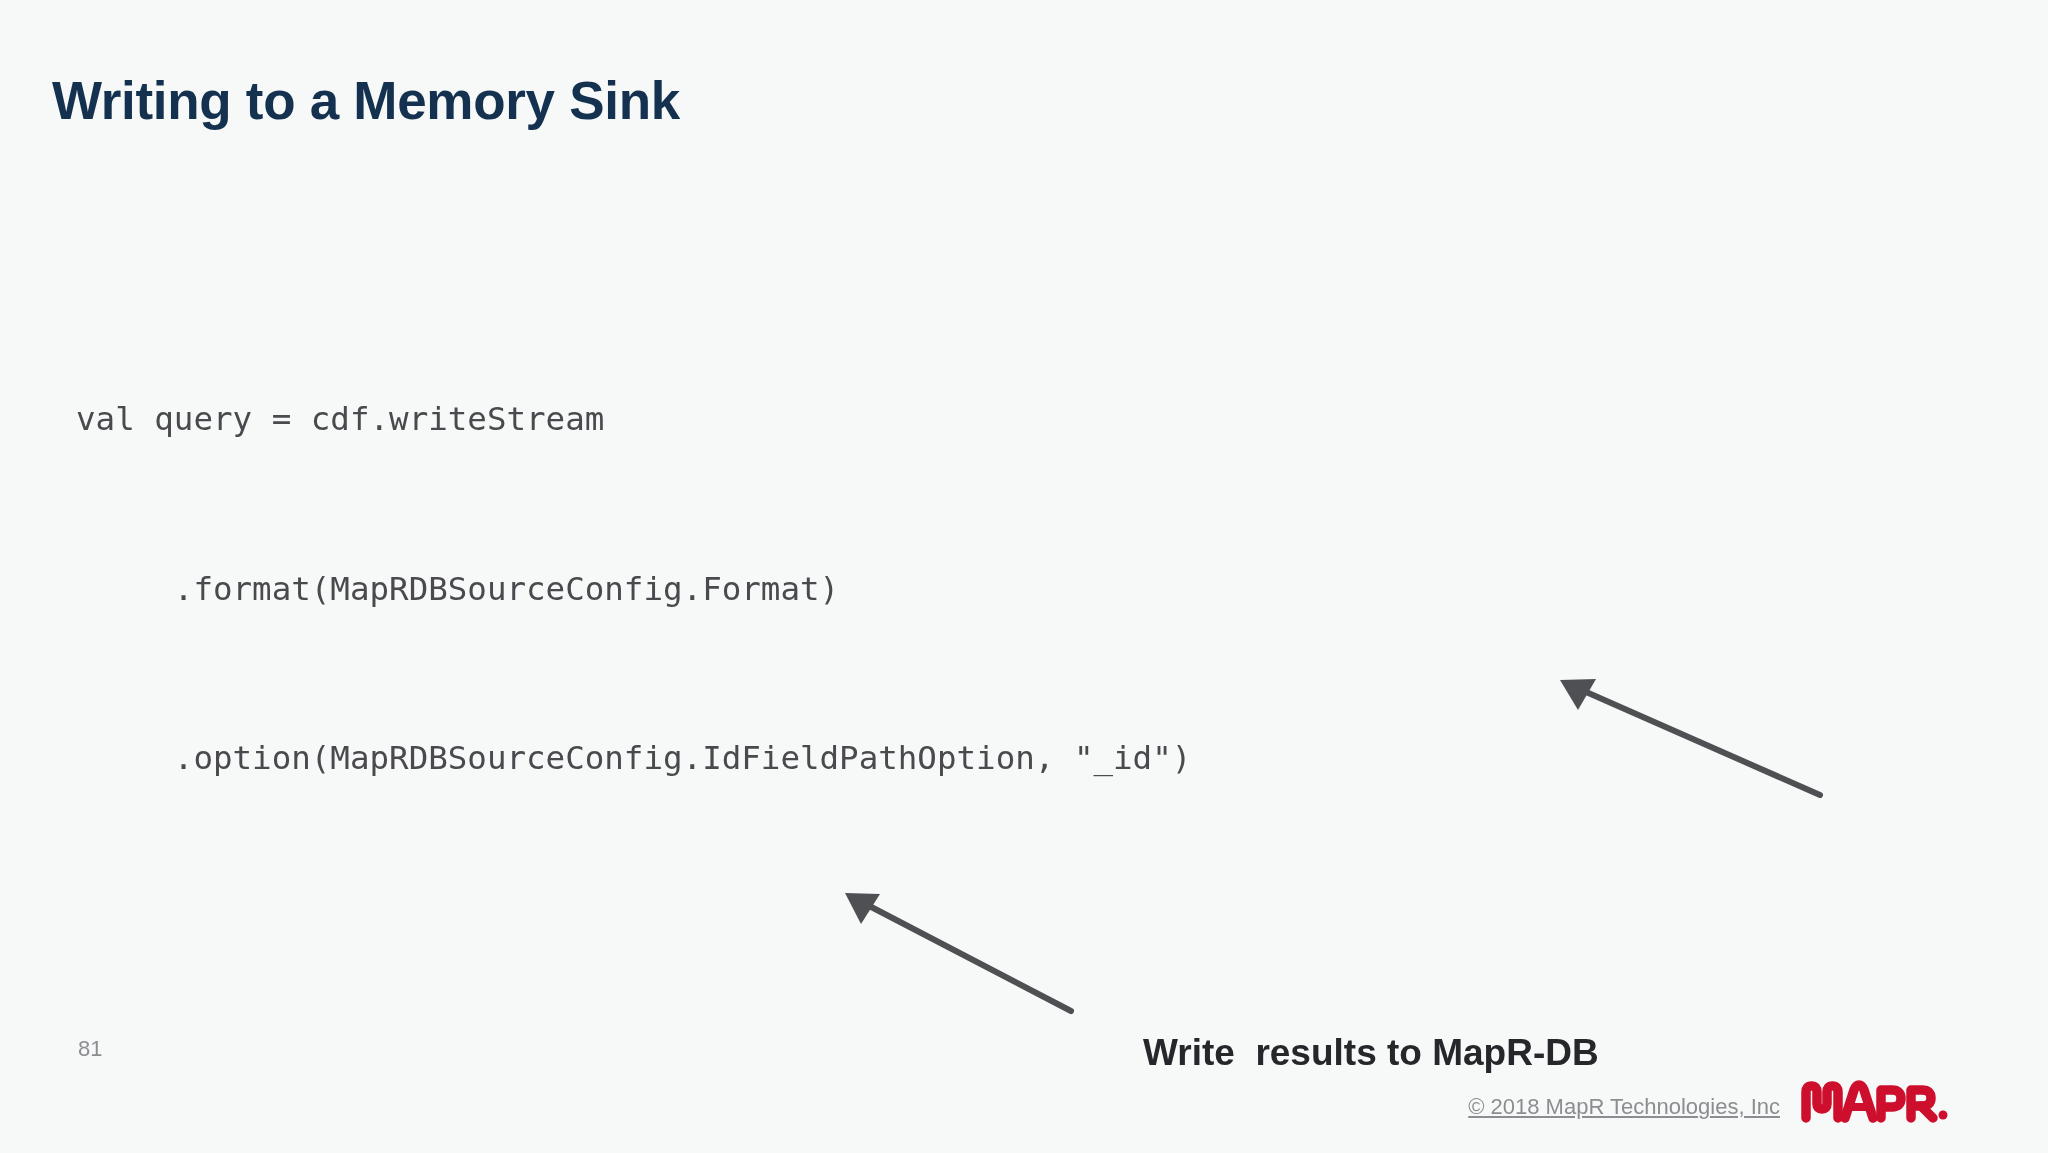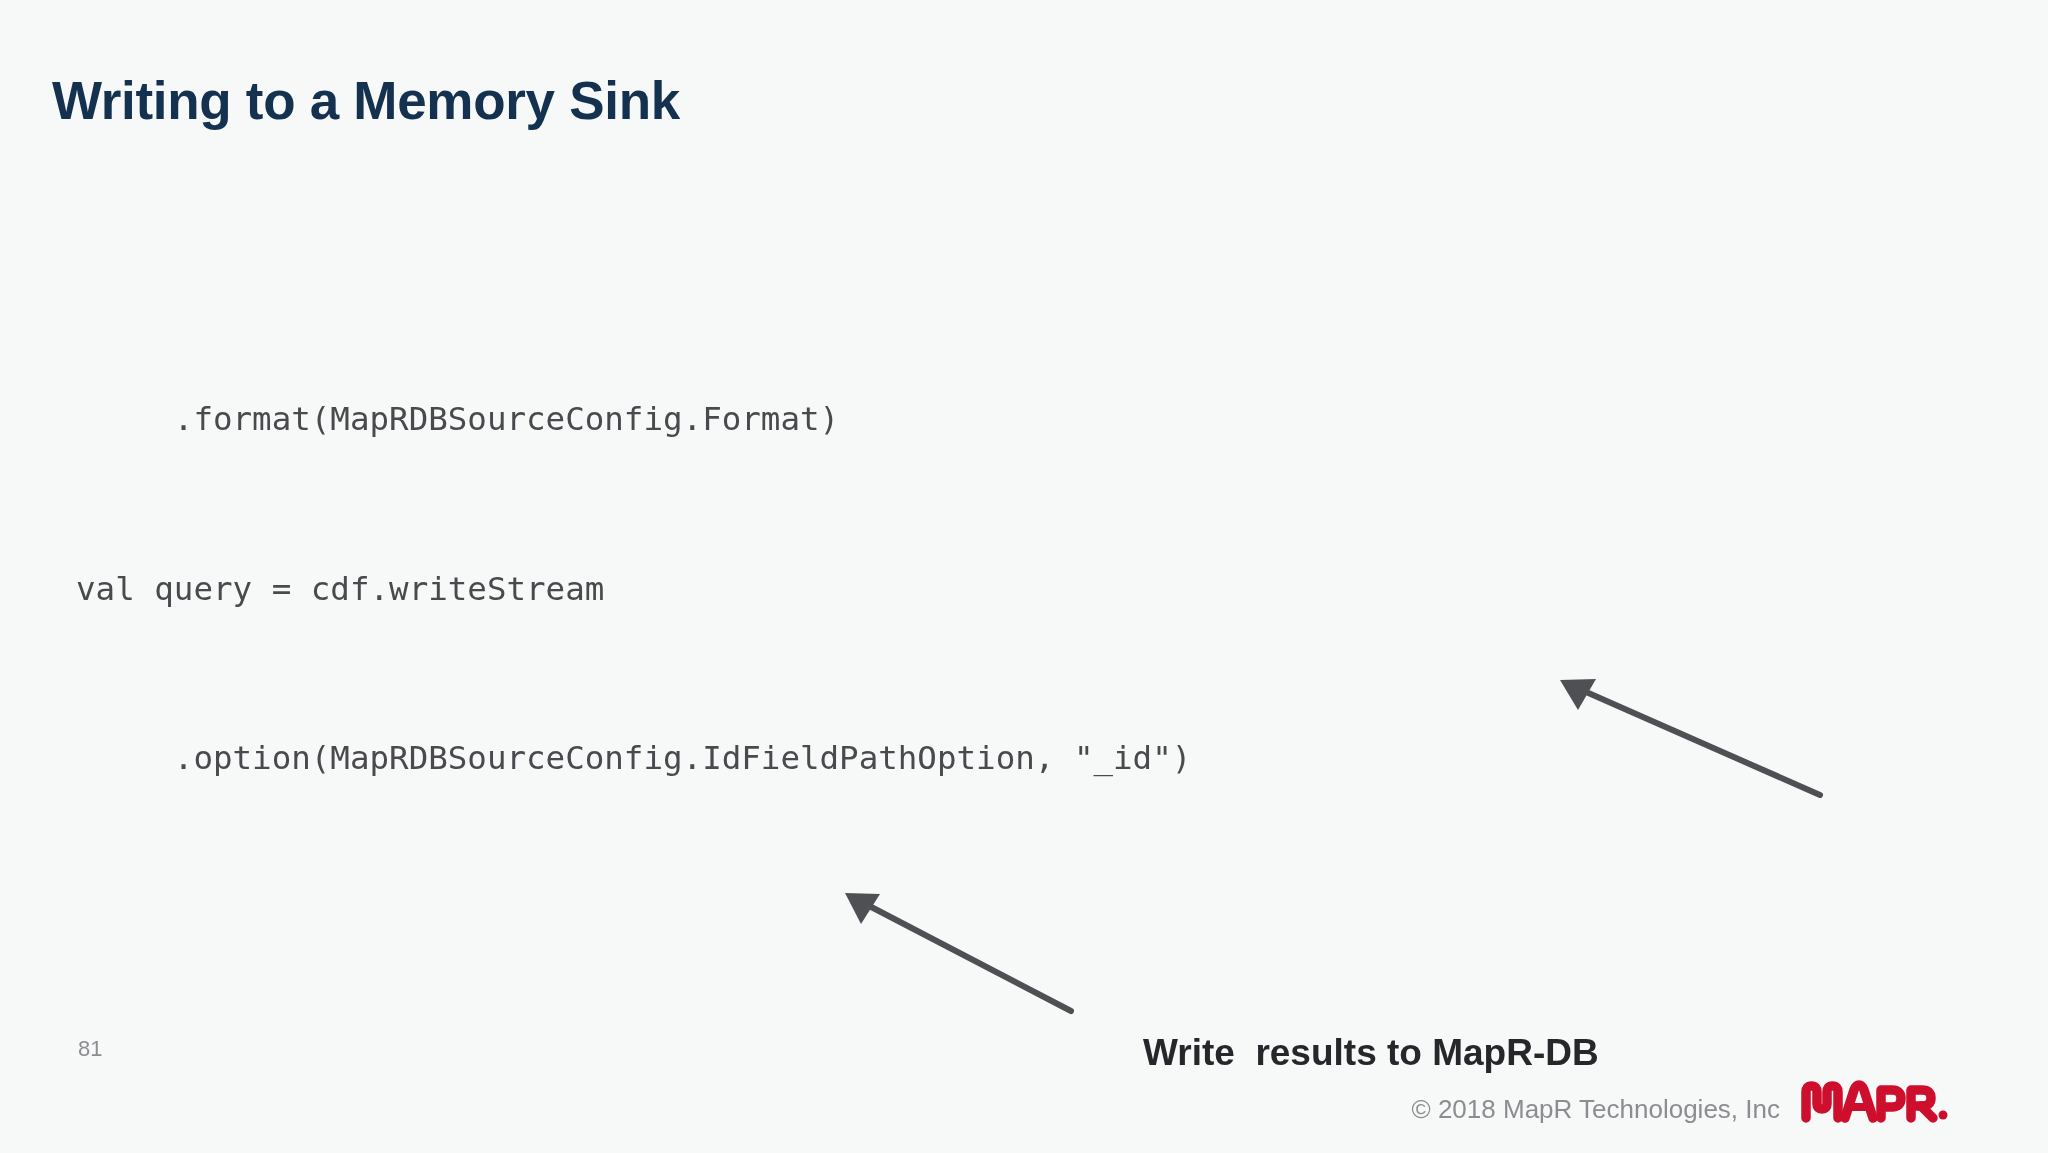--- a/index.html
+++ b/index.html
@@ -75,43 +75,44 @@
     position: absolute;
     left: 78px;
     top: 1036px;
     font-size: 22px;
     color: #8b8d90;
   }
   .copyright {
     position: absolute;
     right: 268px;
     top: 1094px;
-    font-size: 26px;
+    font-size: 22px;
     color: #8b8d90;
     white-space: pre;
+    text-decoration: underline;
   }
   .mapr-logo {
     position: absolute;
     right: 52px;
     top: 1078px;
     height: 48px;
     display: flex;
     align-items: center;
   }
 </style>
 </head>
 <body>
 
 <div class="slide">
 
   <div class="slide-title">Writing to a Memory Sink</div>
 
   <div class="code-block">
+    <div class="code-line">val query = cdf.writeStream</div>
     <div class="code-line">     .format(MapRDBSourceConfig.Format)</div>
-    <div class="code-line">val query = cdf.writeStream</div>
     <div class="code-line">     .option(MapRDBSourceConfig.IdFieldPathOption, "_id")</div>
     
     
     
     
     
   </div>
 
   <svg id="arrow-upper" class="arrow-svg" width="290" height="140" viewBox="0 0 290 140">
     <line x1="280" y1="133" x2="28" y2="22" stroke="#4f5054" stroke-width="6" stroke-linecap="round"></line>

